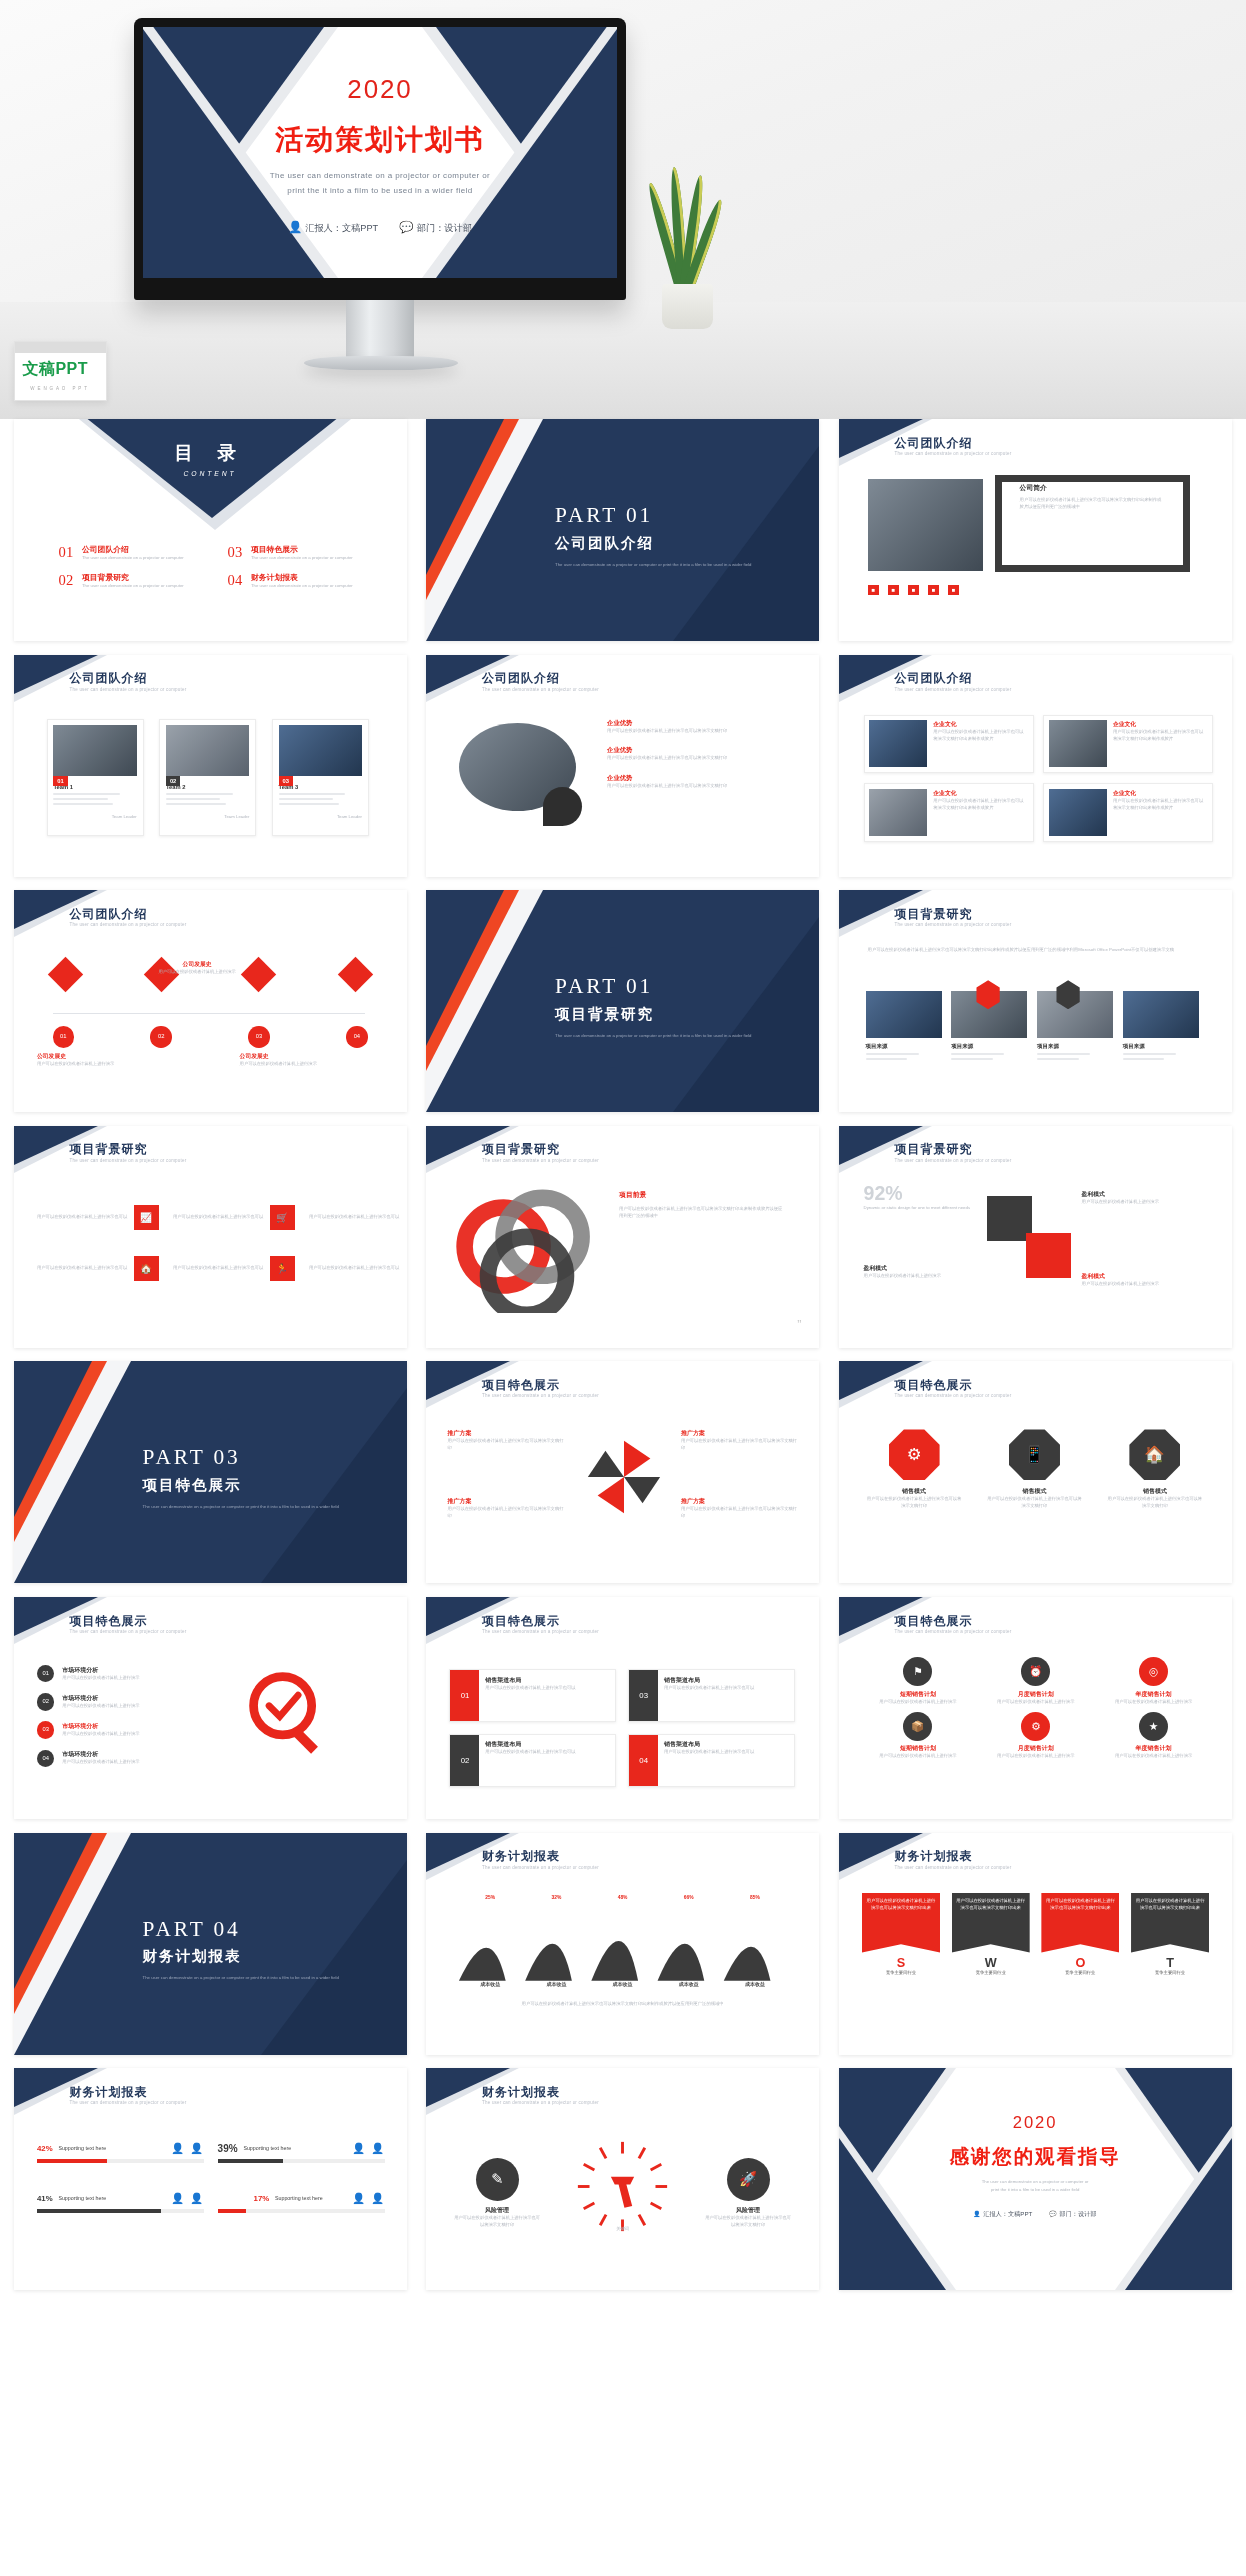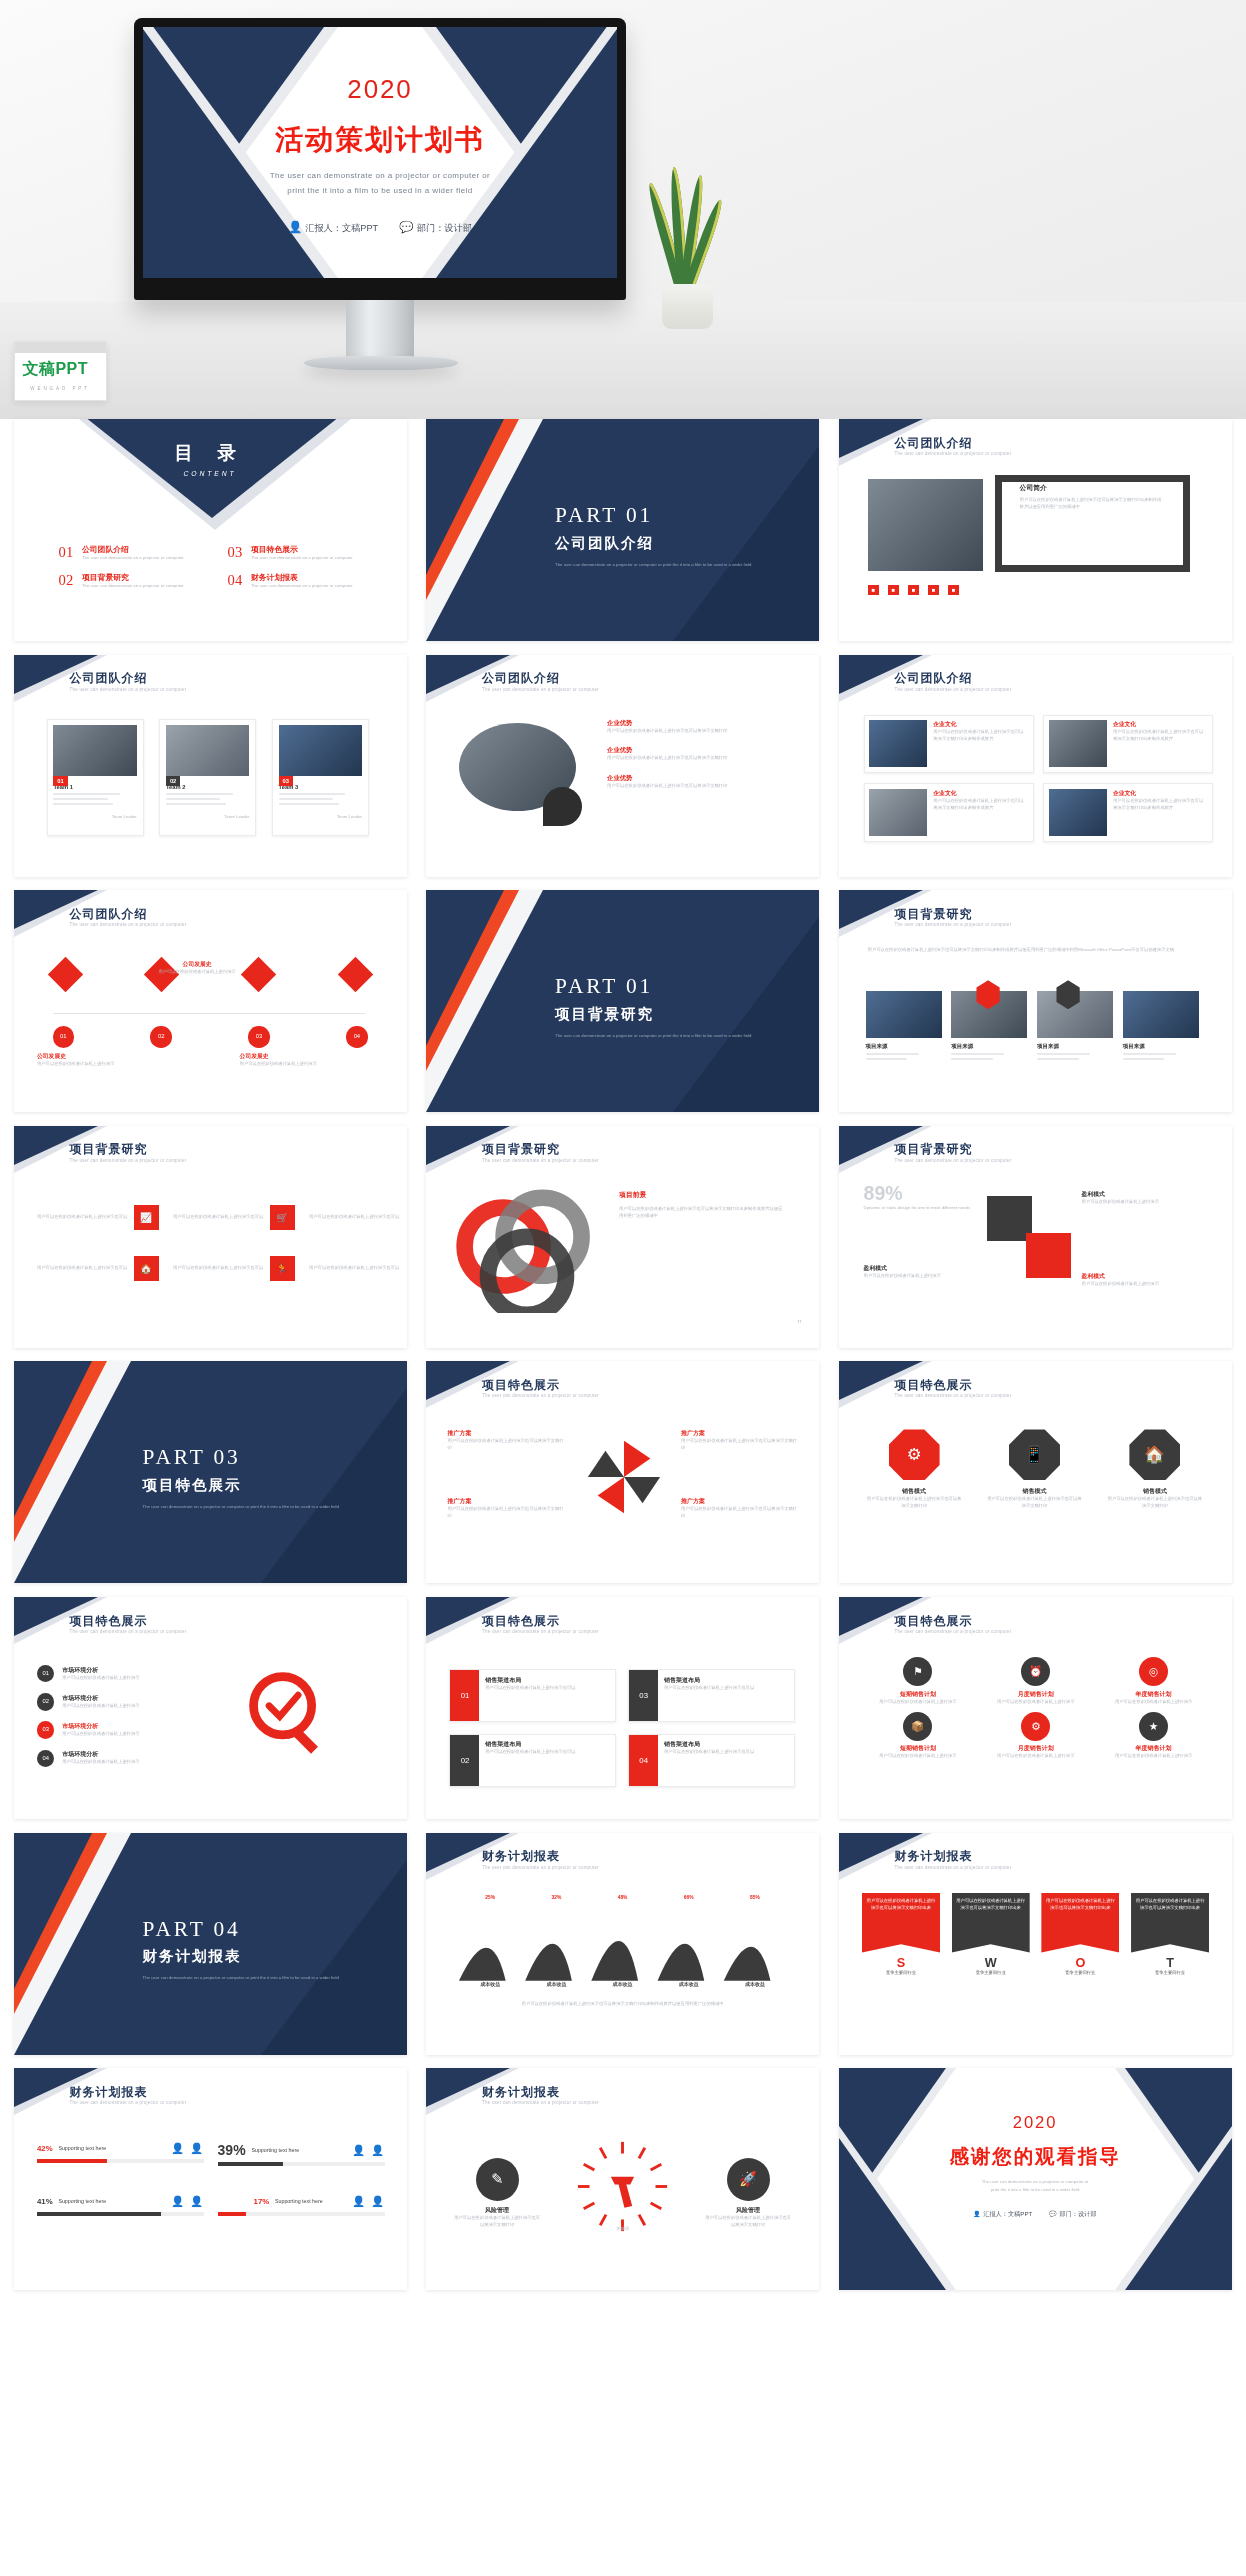--- a/index.html
+++ b/index.html
@@ -489,21 +489,21 @@
       </div>
       <div style="position:absolute;right:17.5px;bottom:15.6px;color:#ccc;font-size:12.7px;">”</div>
     </div>
 
     <div class="card sl">
       <div class="corner-sh"></div>
       <div class="corner"></div>
       <div class="c-title">项目背景研究</div>
       <div class="c-sub">The user can demonstrate on a projector or computer</div>
       <div style="position:absolute;left:25px;top:56px;">
-        <div style="font-size:19.5px;font-weight:800;color:#cfd3d8;">89%</div>
+        <div style="font-size:19.5px;font-weight:800;color:#cfd3d8;">92%</div>
         <div class="mini" style="width:107px;">Dynamic or static design for one to meet different needs</div>
       </div>
       <div style="position:absolute;left:148px;top:70px;width:45px;height:45px;background:#3b3b3b;"></div>
       <div style="position:absolute;left:187px;top:107px;width:45px;height:45px;background:#e8271c;"></div>
       <div style="position:absolute;left:243px;top:64px;">
         <div style="font-size:5.8px;font-weight:800;color:#333;">盈利模式</div>
         <div class="mini" style="width:117px;">用户可以在投影仪或者计算机上进行演示</div>
       </div>
       <div style="position:absolute;left:25px;top:138px;">
         <div style="font-size:5.8px;font-weight:800;color:#333;">盈利模式</div>
@@ -792,21 +792,21 @@
             <span class="mini" style="font-size:5.3px;color:#444;">Supporting text here</span>
             <span style="margin-left:auto;color:#3b3b3b;font-size:10.7px;">👤</span>
             <span style="color:#e8271c;font-size:10.7px;">👤</span>
           </div>
           <div style="height:3.9px;background:#eee;margin-top:3.9px;">
               <div style="width:42%;height:100%;background:#e8271c;"></div>
             </div>
         </div>
         <div>
           <div style="display:flex;align-items:center;gap:5.8px;">
-            <span style="font-size:14px;font-weight:800;color:#3b3b3b;">39%</span>
+            <span style="font-size:10px;font-weight:800;color:#3b3b3b;">39%</span>
             <span class="mini" style="font-size:5.3px;color:#444;">Supporting text here</span>
             <span style="margin-left:auto;color:#3b3b3b;font-size:10.7px;">👤</span>
             <span style="color:#e8271c;font-size:10.7px;">👤</span>
           </div>
           <div style="height:3.9px;background:#eee;margin-top:3.9px;">
               <div style="width:39%;height:100%;background:#3b3b3b;"></div>
             </div>
         </div>
         <div>
           <div style="display:flex;align-items:center;gap:5.8px;">

